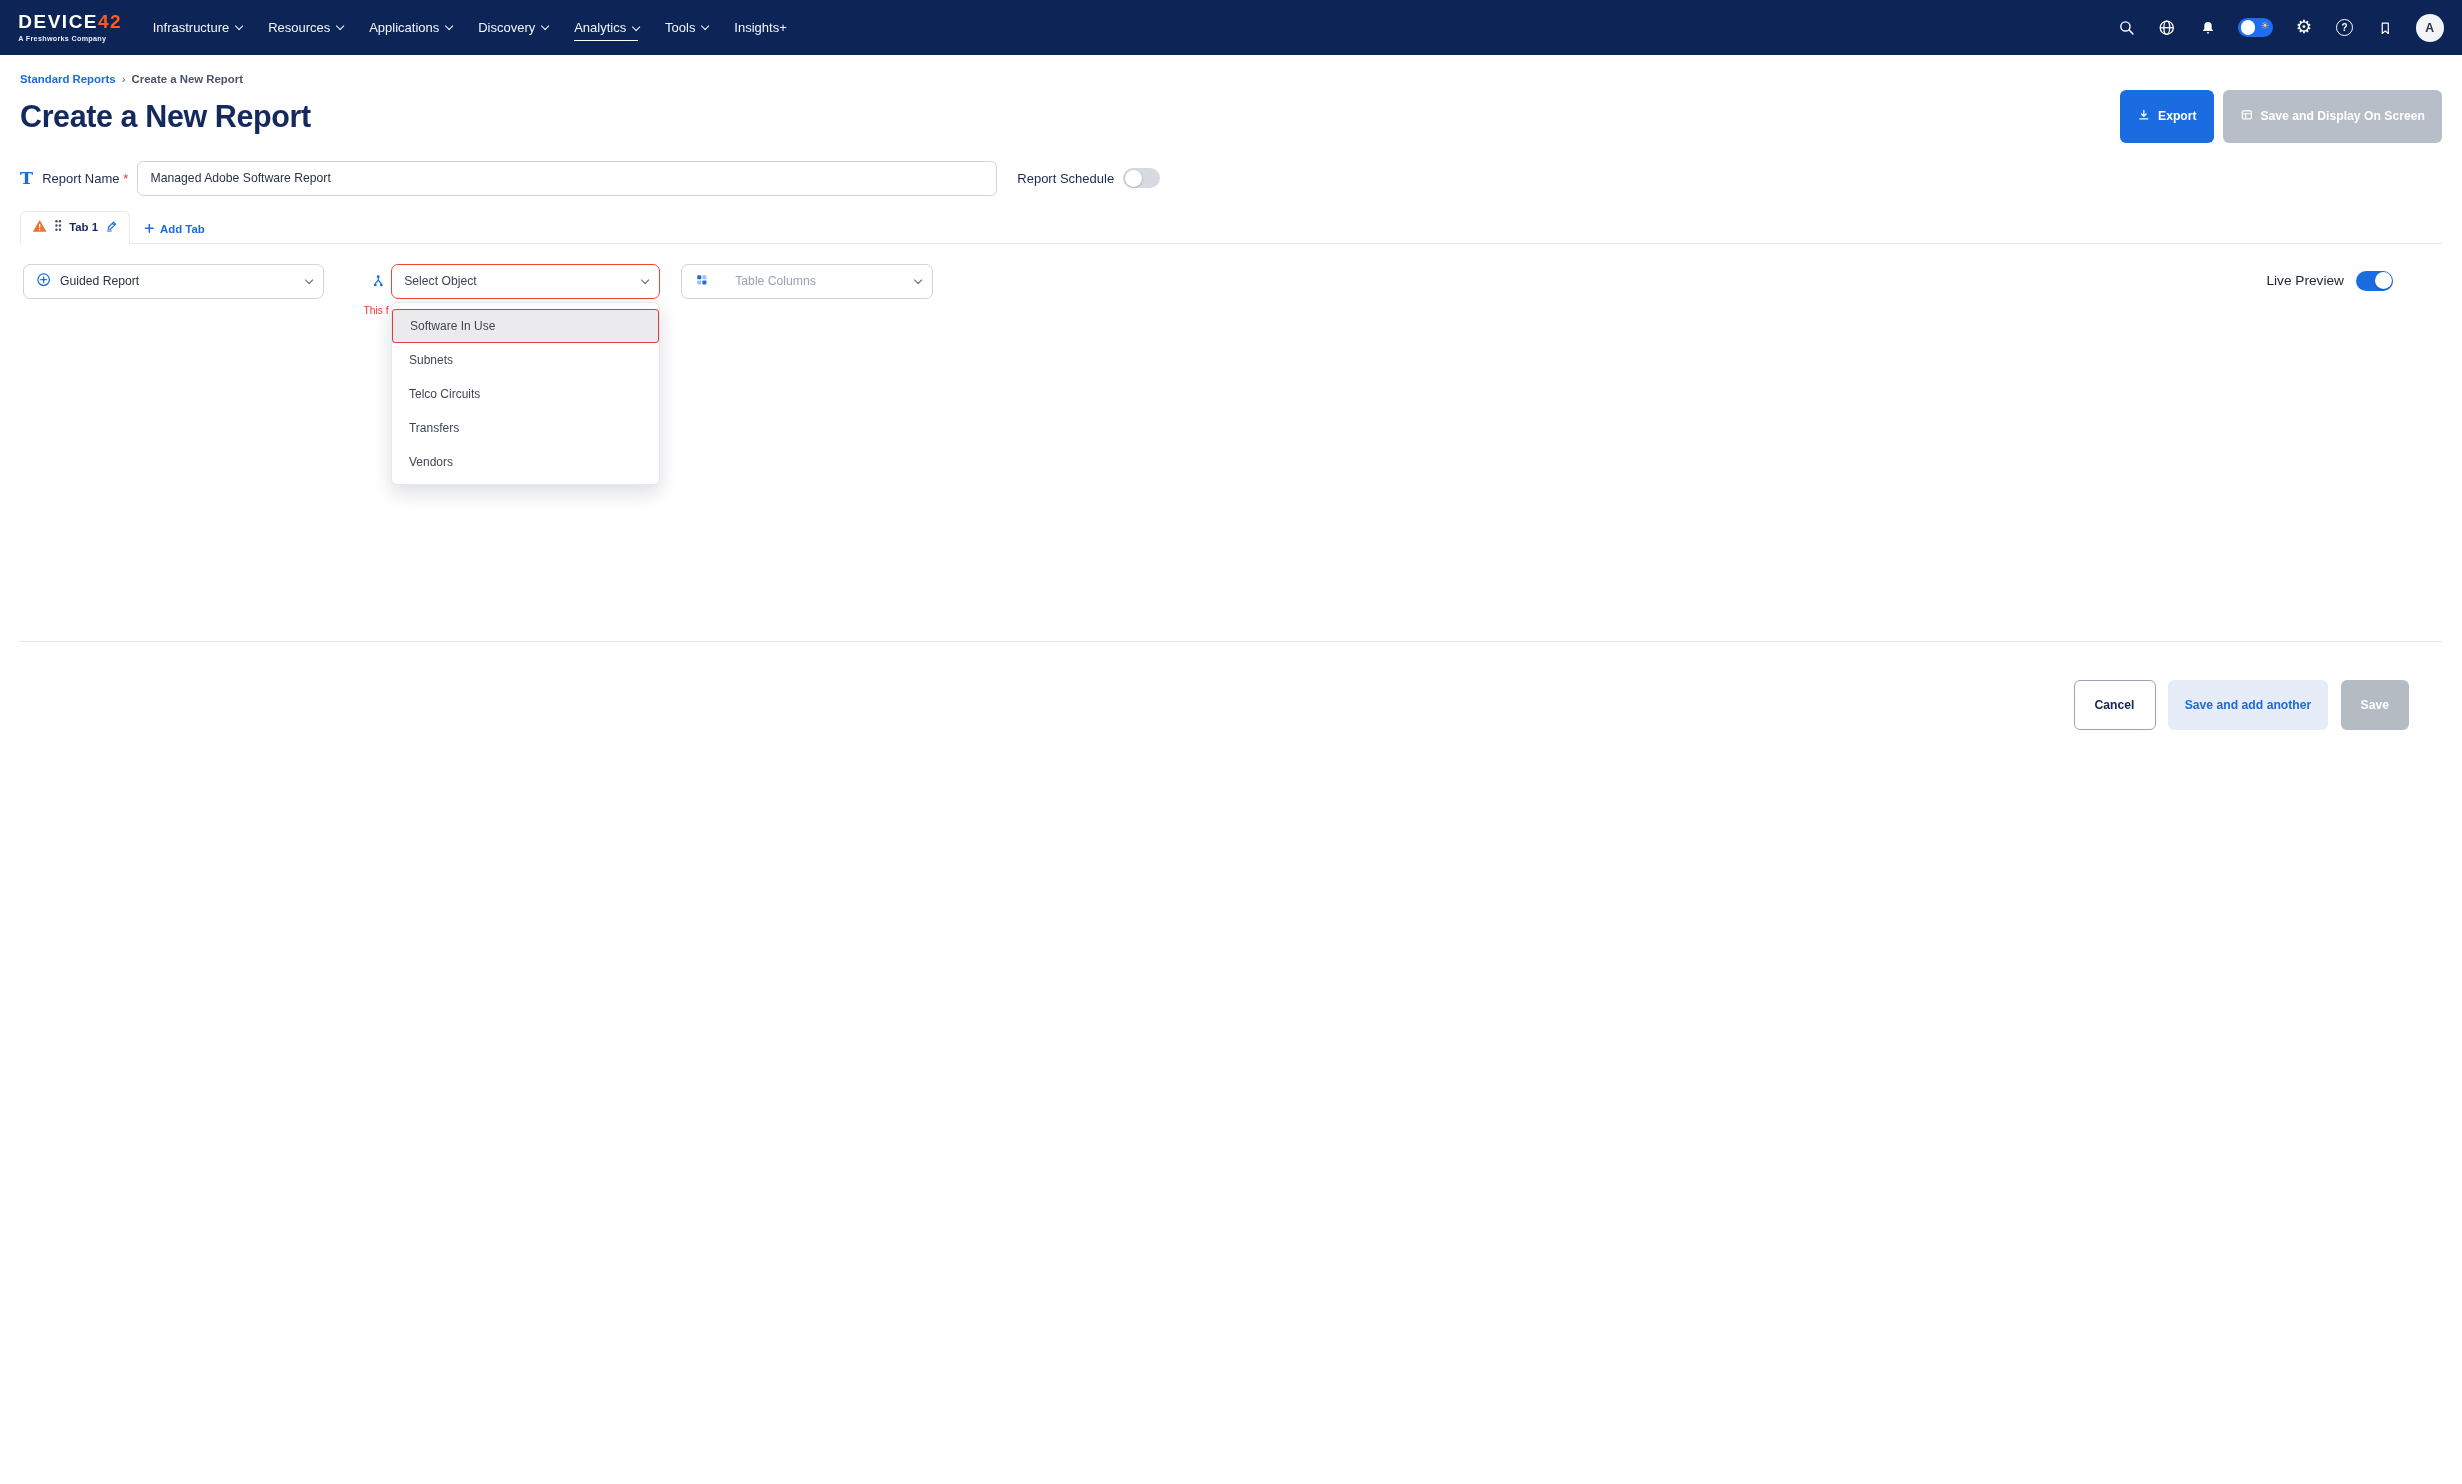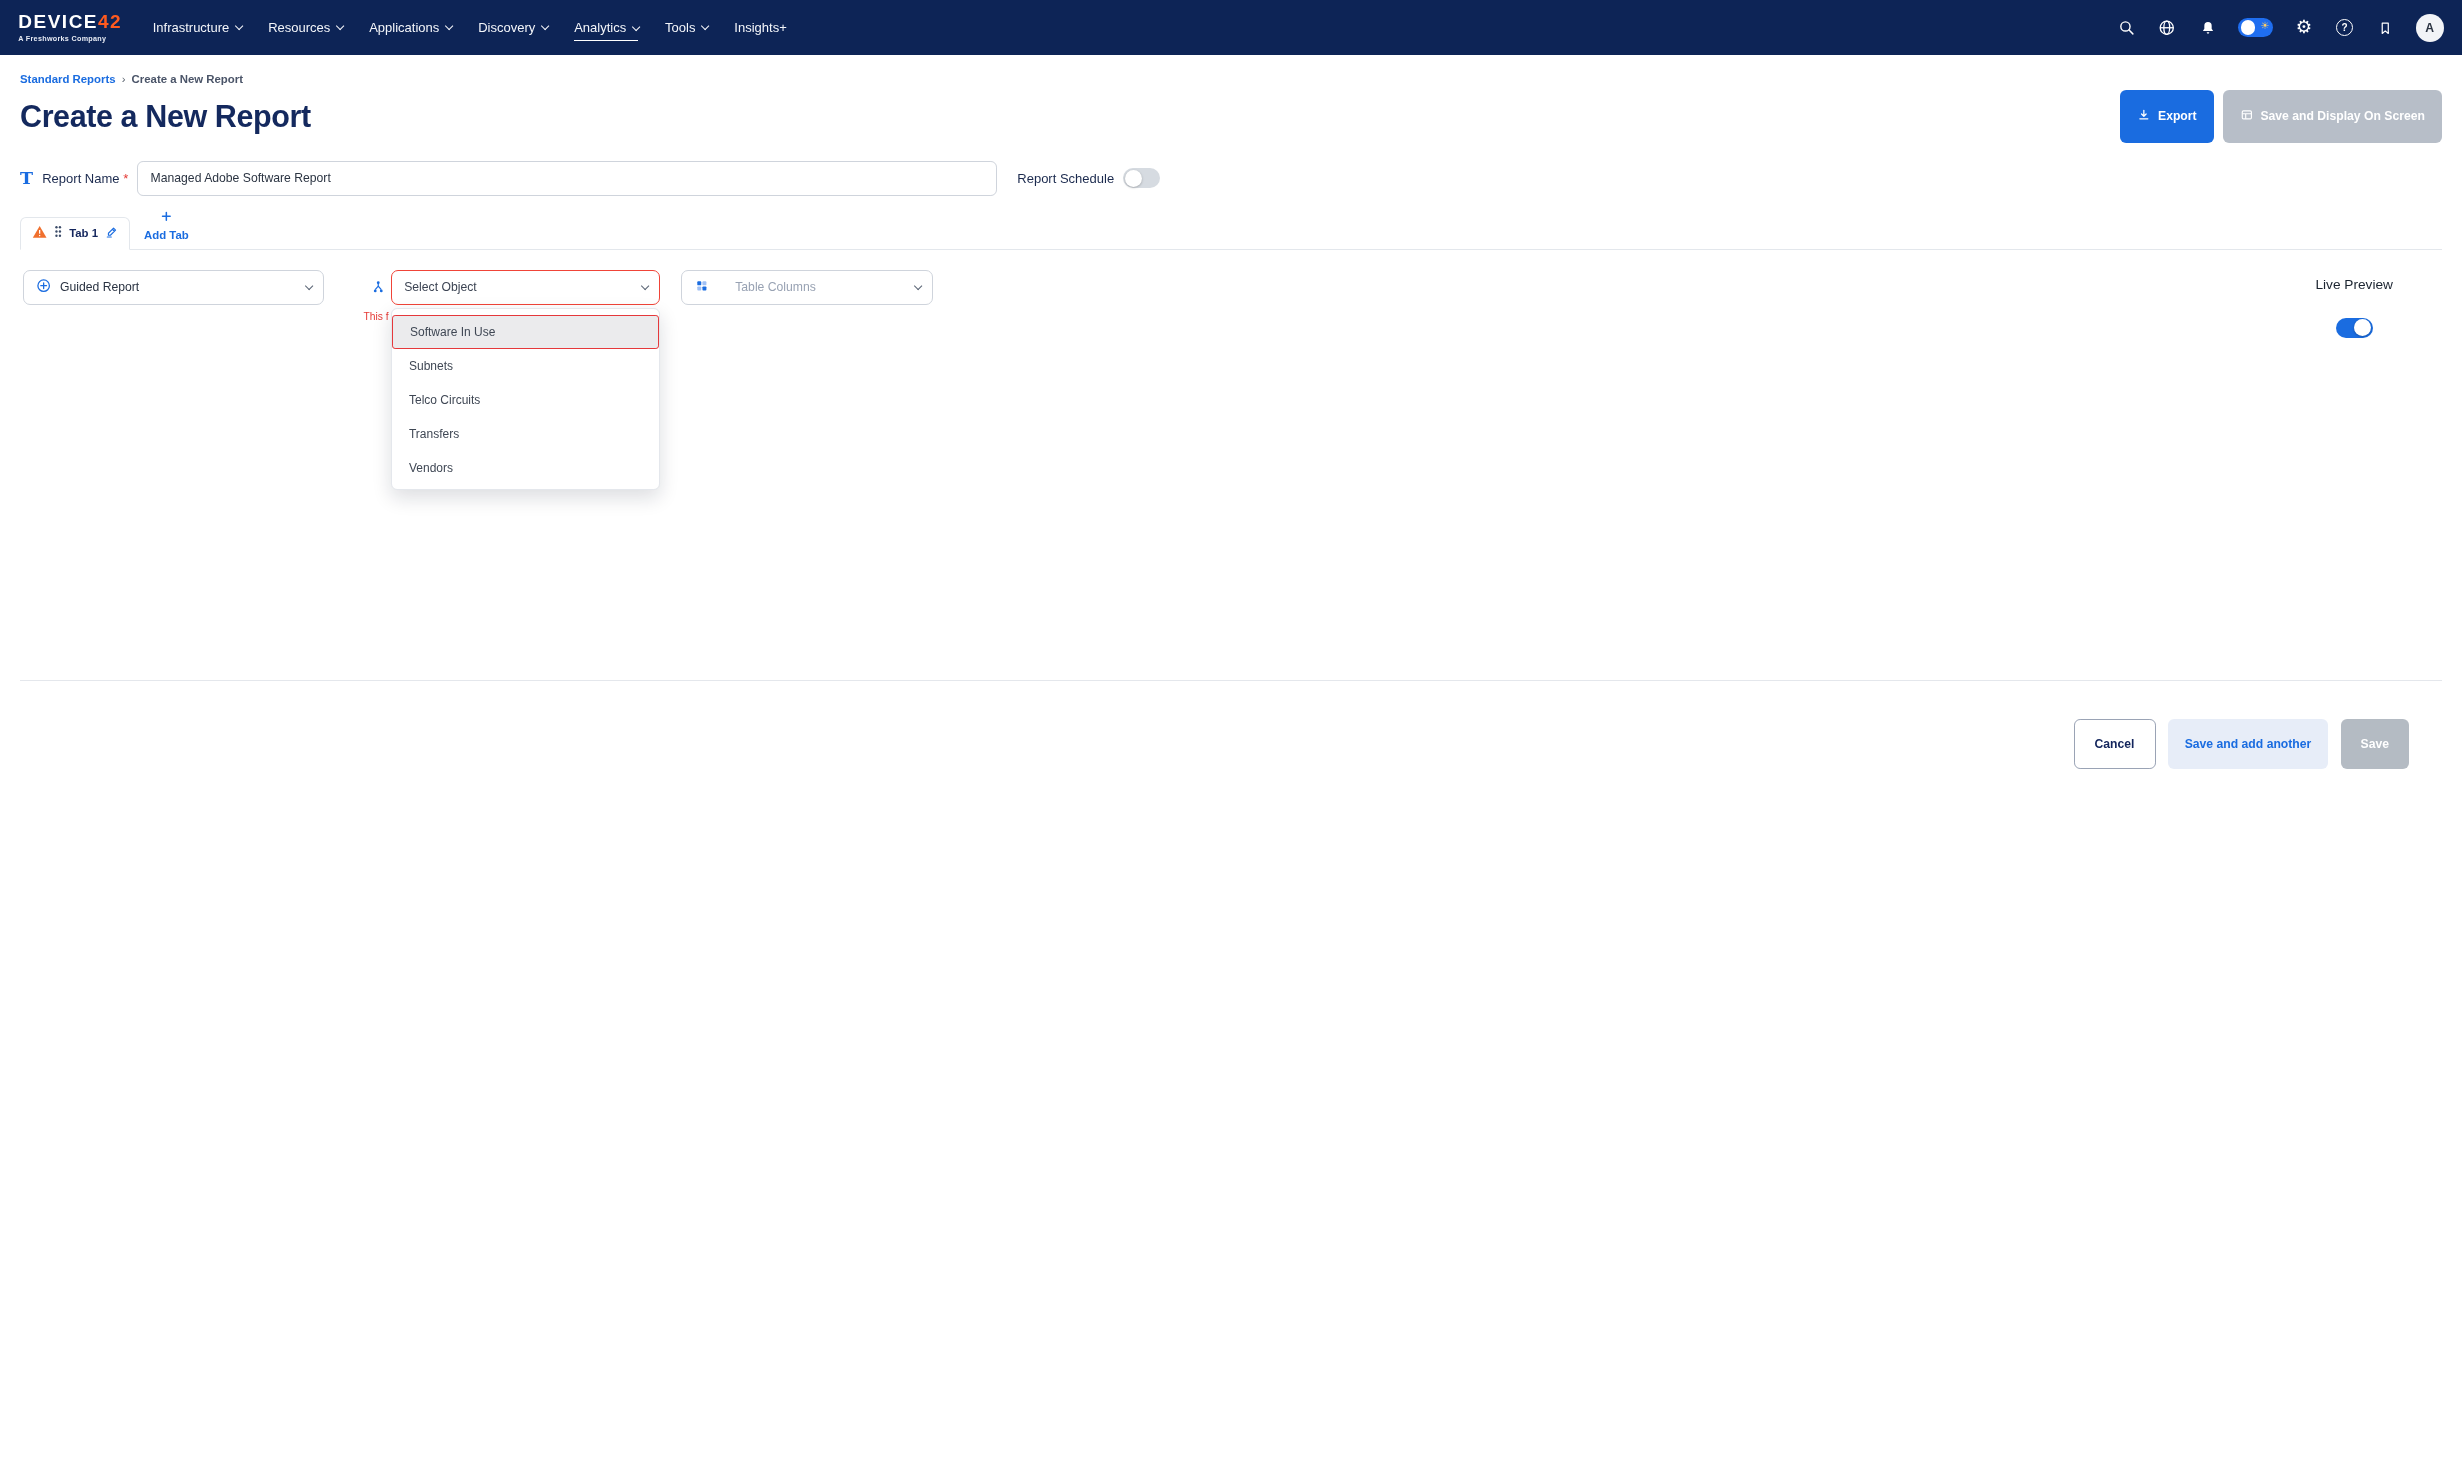--- a/index.html
+++ b/index.html
@@ -58,37 +58,37 @@
   .toggle .knob { width:17px; height:17px; border-radius:50%; background:#fff; position:absolute; top:1.5px; box-shadow:0 0.8px 2.3px rgba(0,0,0,.25); }
   .toggle.off { background:#d6dbe1; }
   .toggle.off .knob { left:1.5px; }
   .toggle.on { background:#1a6ce0; }
   .toggle.on .knob { right:1.5px; }
 
   
   .tab-bar { margin: 15.3px 20px 0; display:flex; align-items:flex-end; border-bottom:0.8px solid #e3e7ec; }
   .tab { display:flex; align-items:center; gap:6.9px; padding: 6.9px 10.7px; background:#fff; border:0.8px solid #e3e7ec; border-bottom:0.8px solid #fff; border-radius:6.1px 6.1px 0 0; margin-bottom:-0.8px; cursor:pointer; }
   .tab-label { font-size:11.4px; font-weight:700; color:#13255c; }
-  .add-tab { display:flex; align-items:center; gap:5.3px; color:#1a6ce0; font-size:11.4px; font-weight:600; margin: 0 0 7.6px 13.7px; cursor:pointer;flex-direction:column; }
+  .add-tab { display:flex; align-items:center; gap:5.3px; color:#1a6ce0; font-size:11.4px; font-weight:600; margin: 0 0 7.6px 13.7px; cursor:pointer; }
 
   
   .builder-row { margin: 20px 20px 0; display:flex; align-items:flex-start; }
   .select-box { height:35px; border:0.8px solid #cfd4dc; border-radius:7px; background:#fff; display:flex; align-items:center; padding:0 12.2px; gap:8.4px; cursor:pointer;text-align:center; }
   .select-box .chev { color:#5b6575; margin-left:auto; }
   .sel-guided { width:301px; margin-left:3.1px; }
   .sel-guided .sel-text { font-size:12.2px; color:#2a3342; }
   .obj-wrap { position:relative; margin-left:47px; display:flex; align-items:center; gap:4.6px; }
   .obj-icon-holder { width:15.3px; flex:none; display:flex; }
   .obj-inner { position:relative; }
   .sel-object { width:269px; border:1.5px solid #f04438; }
   .sel-object .sel-text { font-size:12.2px; color:#3c4453; }
   .obj-error { position:absolute; left:-27.5px; top:41px; color:#e53935; font-size:10.3px; white-space:nowrap; z-index:1; }
   .sel-columns { width:252px; margin-left:21.4px;gap:27px; }
   .sel-columns .sel-text { font-size:12.2px; color:#98a2b3; }
-  .live-wrap { margin-left:auto; display:flex; align-items:center; gap:26px; padding-top:6.9px; margin-right:49px;flex-direction:column; }
+  .live-wrap { margin-left:auto; display:flex; align-items:center; gap:12px; padding-top:6.9px; margin-right:49px; }
   .live-label { font-size:13.7px; color:#1b2430; font-weight:500; }
 
   
   .dropdown-panel {
     position:absolute; left:0; top:38px; width:269px; background:#fff;
     border:0.8px solid #e4e7ec; border-radius:6.1px; z-index:10;
     box-shadow: 0 7.6px 19px rgba(16,24,40,.14);
     overflow:hidden;
   }
   .dd-search-wrap { padding:12.2px 13.7px 10.7px; border-bottom:0.8px solid #eceff3; position:relative; }

